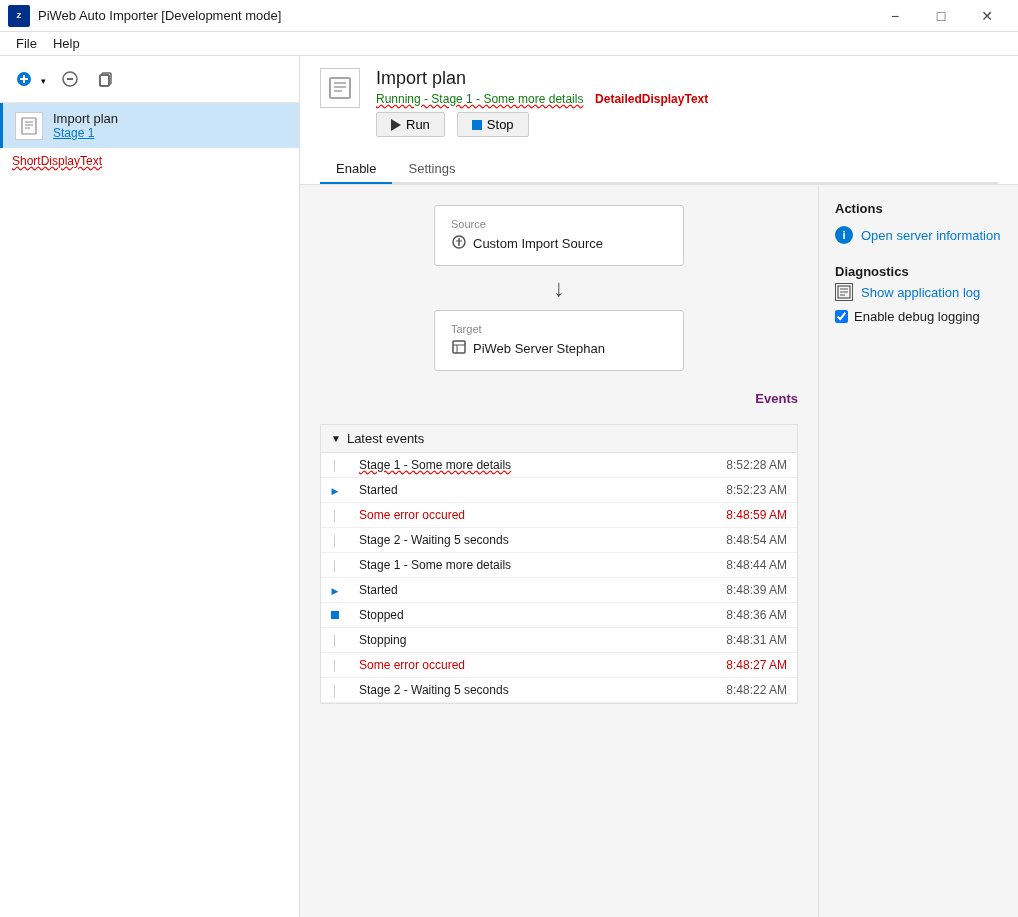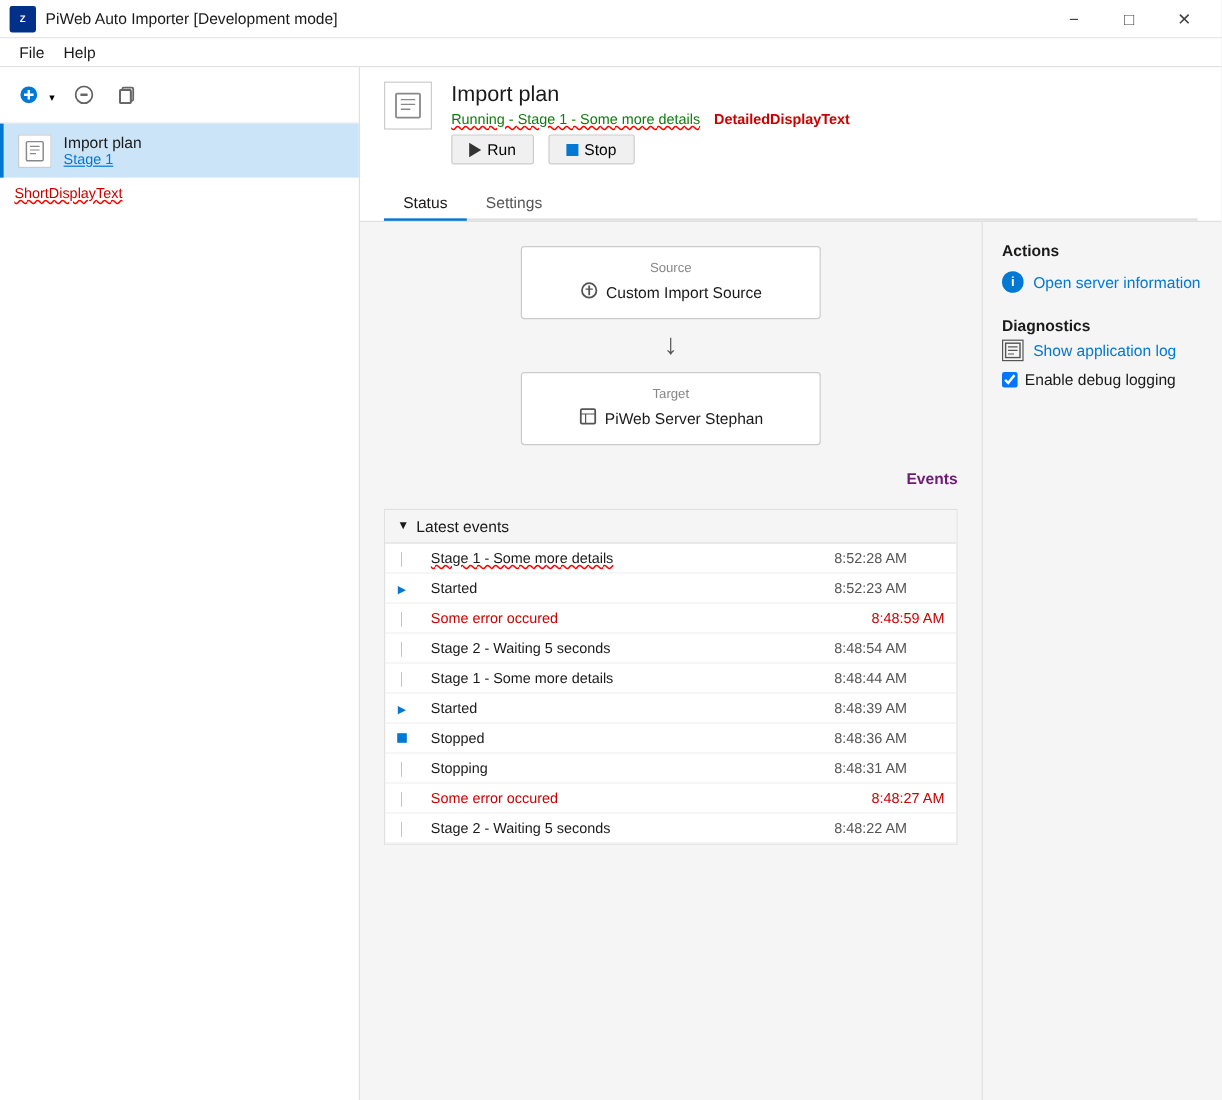--- a/index.html
+++ b/index.html
@@ -57,35 +57,35 @@
     .tab { padding: 6px 16px; cursor: pointer; font-size: 13px; color: #555; border-bottom: 2px solid transparent; margin-bottom: -2px; }
     .tab.active { color: #1a1a1a; border-bottom: 2px solid #0078d4; font-weight: 500; }
 
     
     .content-body { display: flex; flex: 1; overflow: hidden; }
     .content-main { flex: 1; padding: 20px; overflow-y: auto; }
     .content-sidebar { width: 200px; padding: 16px; background: #f5f5f5; border-left: 1px solid #e0e0e0; }
 
     
     .flow-diagram { display: flex; flex-direction: column; align-items: center; margin-bottom: 20px; }
-    .flow-box { width: 250px; background: #fff; border: 1px solid #ccc; border-radius: 3px; padding: 12px 16px; display: flex; flex-direction: column; align-items: center; }
+    .flow-box { width: 250px; background: #fff; border: 1px solid #ccc; border-radius: 3px; padding: 12px 16px; display: flex; flex-direction: column; }
     .flow-box-label { font-size: 11px; color: #888; margin-bottom: 4px; }
     .flow-box-value { font-size: 13px; color: #1a1a1a; display: flex; align-items: center; gap: 6px; }
     .flow-arrow { font-size: 24px; color: #555; margin: 8px 0; }
 
     
     .events-section { margin-top: 4px; }
     .events-title { color: #701a75; font-size: 13px; font-weight: 600; margin-bottom: 18px; text-align: right; }
     .events-group { background: #fff; border: 1px solid #e0e0e0; }
     .events-group-header { display: flex; align-items: center; padding: 6px 10px; cursor: pointer; font-size: 13px; background: #f5f5f5; border-bottom: 1px solid #e0e0e0; gap: 6px; }
     .chevron-down { font-size: 10px; }
     .events-table { width: 100%; border-collapse: collapse; }
     .events-table tr { border-bottom: 1px solid #f0f0f0; }
     .events-table td { padding: 5px 10px; font-size: 12px; color: #1a1a1a; }
-    .events-table td.time { text-align: center; color: #555; white-space: nowrap; }
+    .events-table td.time { text-align: right; color: #555; white-space: nowrap; }
     .events-table td.error-text { color: #c00; }
     .events-table td.time-error { color: #c00; text-align: right; }
     .event-indicator { width: 20px; text-align: center; }
     .underline-red { text-decoration: underline; text-decoration-color: red; text-decoration-style: wavy; }
 
     
     .actions-title { font-size: 13px; font-weight: 600; color: #1a1a1a; margin-bottom: 10px; }
     .action-item { display: flex; align-items: center; gap: 8px; margin-bottom: 8px; cursor: pointer; }
     .info-icon { width: 18px; height: 18px; background: #0078d4; border-radius: 50%; display: flex; align-items: center; justify-content: center; color: white; font-size: 11px; font-weight: bold; flex-shrink: 0; }
     .log-icon { width: 18px; height: 18px; border: 1px solid #555; display: flex; align-items: center; justify-content: center; color: #555; font-size: 9px; flex-shrink: 0; }
@@ -189,21 +189,21 @@
             </button>
             <button class="btn-stop">
               <div class="stop-square"></div>
               <span>Stop</span>
             </button>
           </div>
         </div>
       </div>
 
       <div class="tabs">
-        <div class="tab active">Status</div>
+        <div class="tab active">Enable</div>
         <div class="tab">Settings</div>
       </div>
     </div>
 
     <div class="content-body">
 
       <div class="content-main">
 
         <div class="flow-diagram">
           <div class="flow-box">

